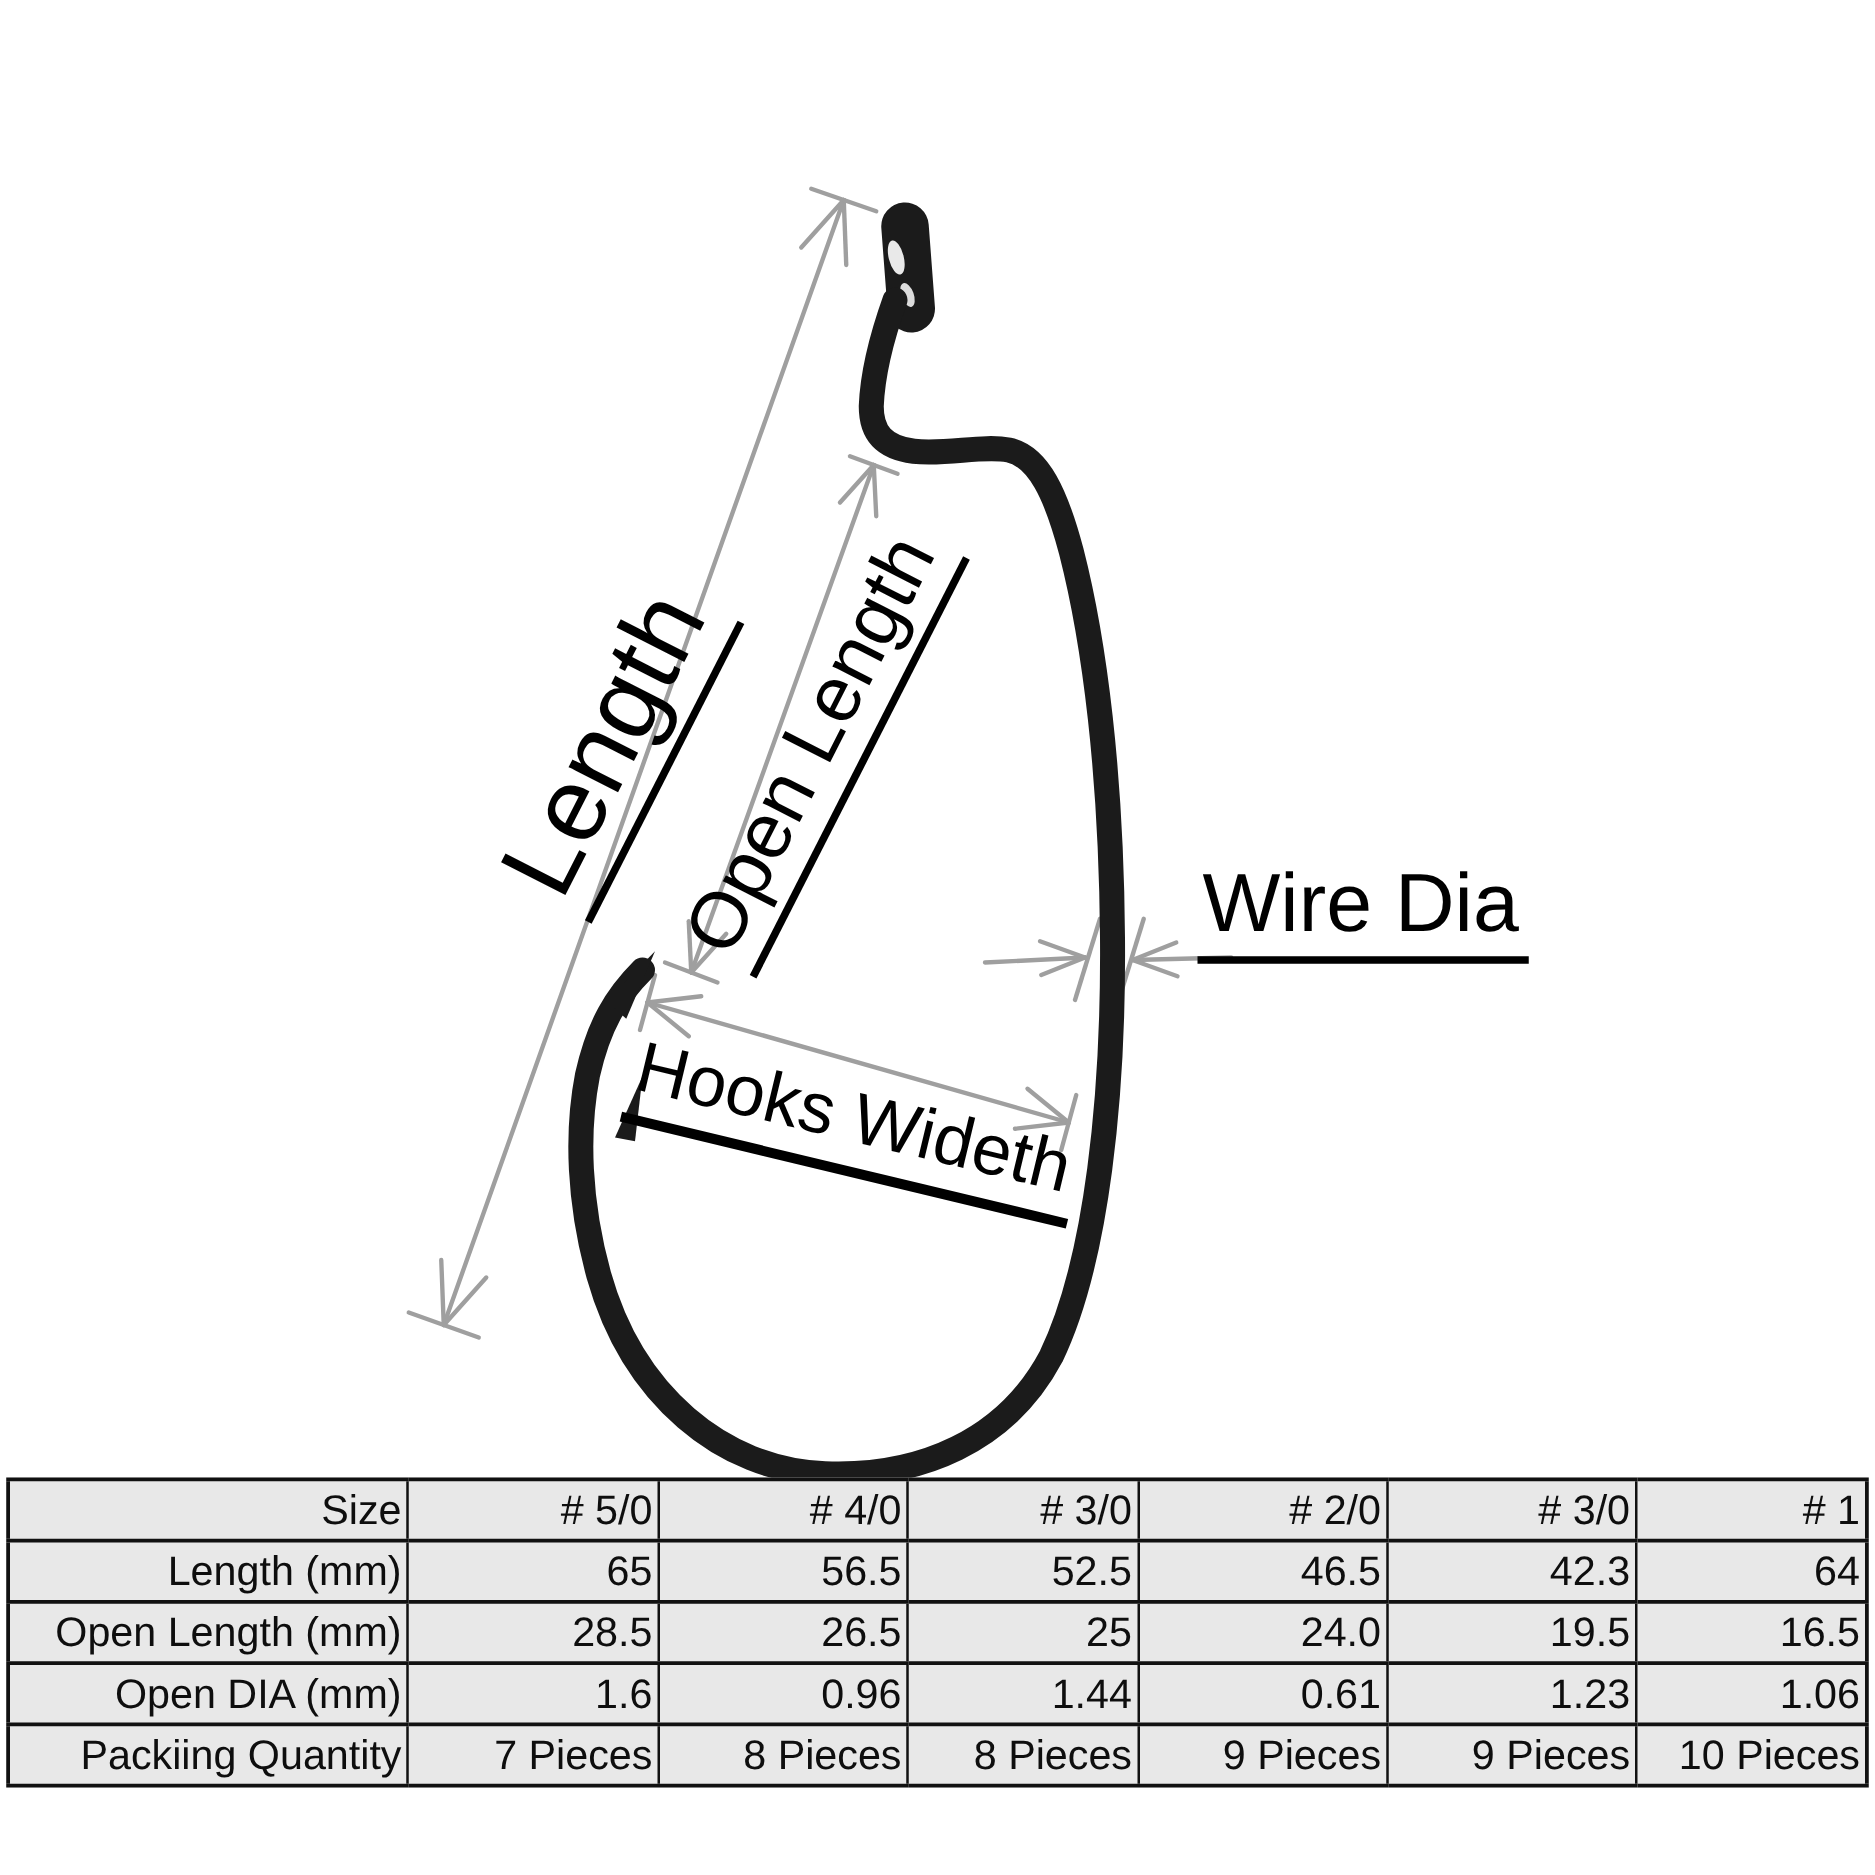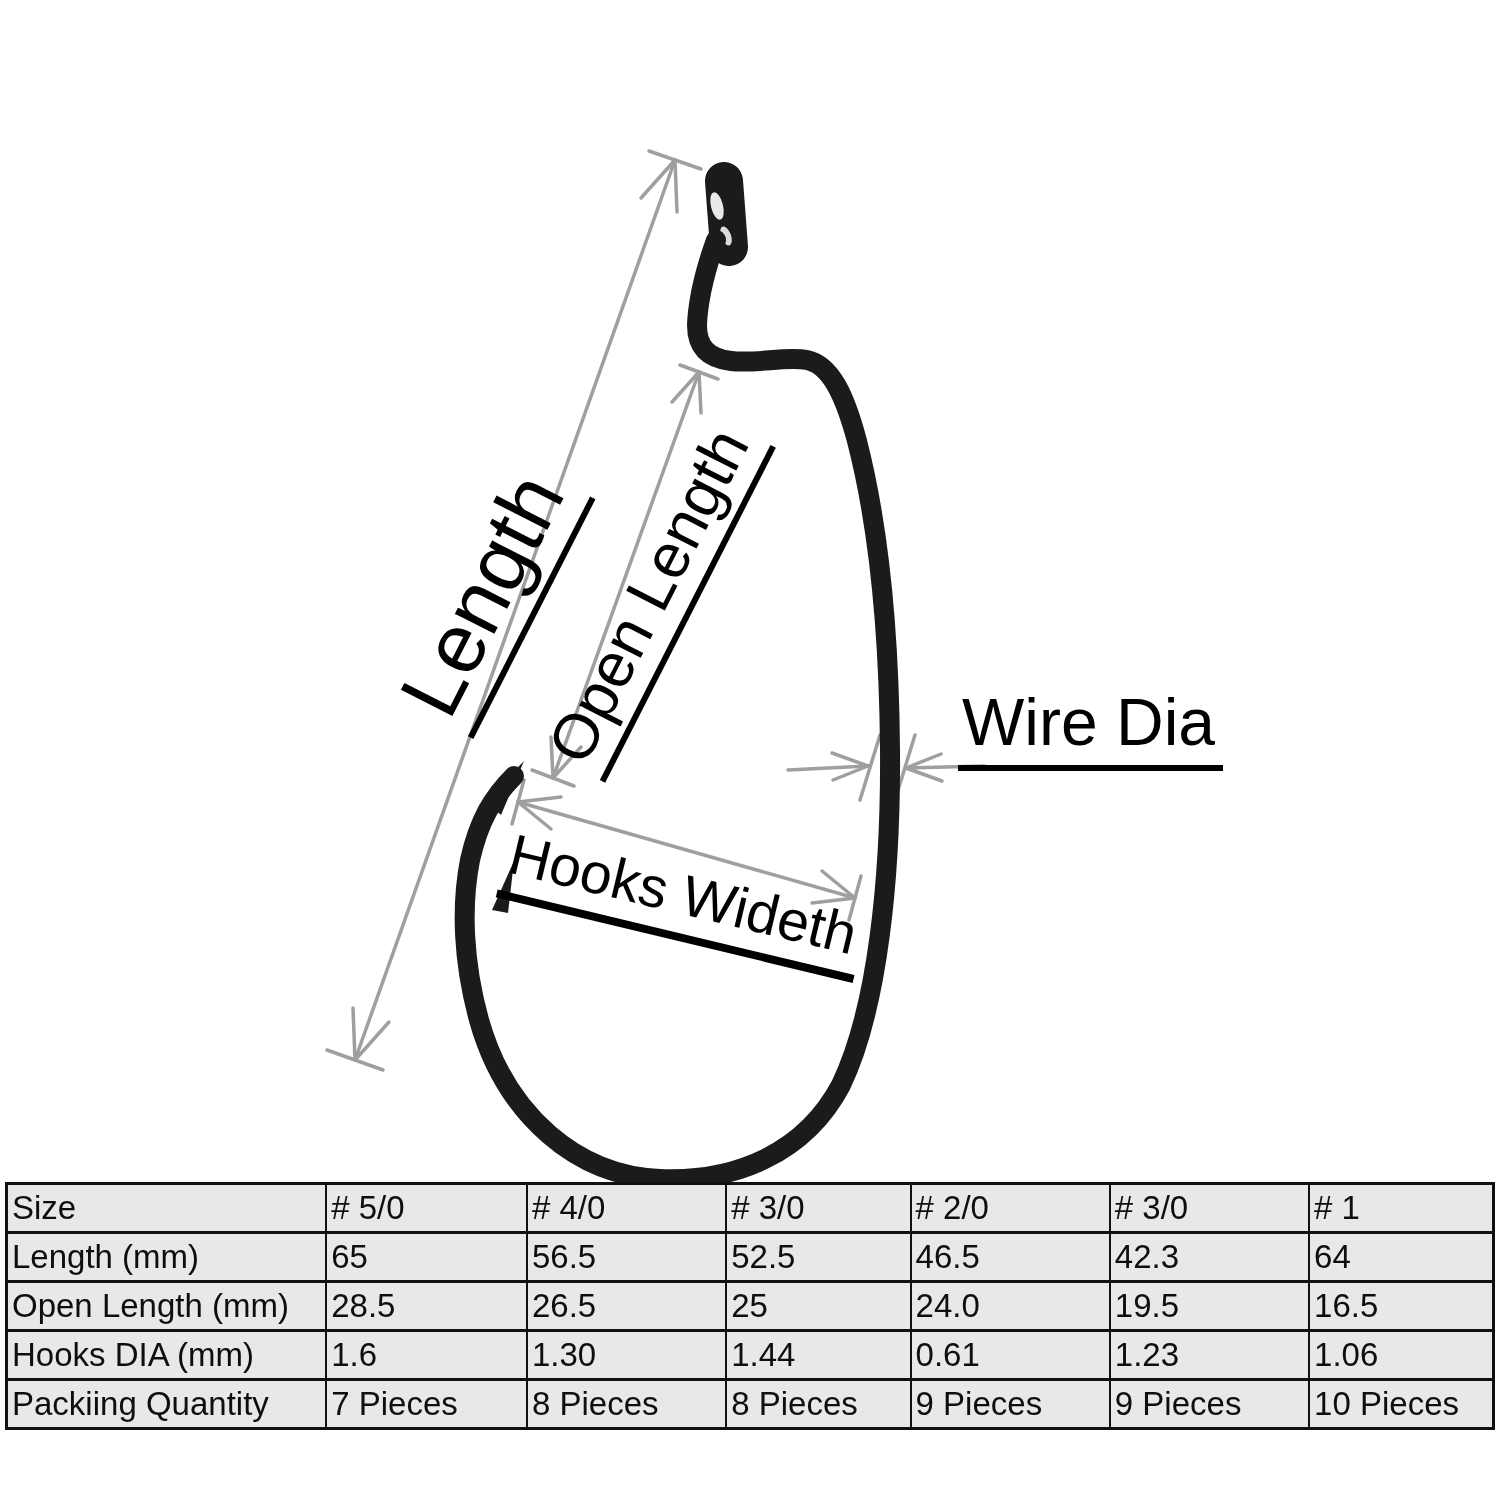--- a/index.html
+++ b/index.html
@@ -31,21 +31,21 @@
     width:100%;border-collapse:collapse;table-layout:fixed;
     background:var(--cell-bg,#e8e8e8);
     border:3px solid var(--tbl-border,#111);
     font-size:33px;color:#0e0e0e;
   }
   table.spec td,table.spec th{
     border-left:2px solid var(--tbl-border,#111);
     border-right:2px solid var(--tbl-border,#111);
     border-top:3px solid var(--tbl-border,#111);
     border-bottom:3px solid var(--tbl-border,#111);
-    text-align:left;vertical-align:middle;
+    text-align:right;vertical-align:middle;
     height:46px;padding:0 4px;font-weight:400;
     overflow:hidden;white-space:nowrap;
   }
 </style>
 </head>
 <body>
 
 <div class="stage">
 
   <svg width="1500" height="1500" viewBox="0 0 1500 1500">
@@ -175,23 +175,23 @@
           <tr>
             <td>Open Length (mm)</td>
             <td>28.5</td>
             <td>26.5</td>
             <td>25</td>
             <td>24.0</td>
             <td>19.5</td>
             <td>16.5</td>
           </tr>
           <tr>
-            <td>Hooks DIA (mm)</td>
+            <td>Open DIA (mm)</td>
             <td>1.6</td>
-            <td>1.30</td>
+            <td>0.96</td>
             <td>1.44</td>
             <td>0.61</td>
             <td>1.23</td>
             <td>1.06</td>
           </tr>
           <tr>
             <td>Packiing Quantity</td>
             <td>7 Pieces</td>
             <td>8 Pieces</td>
             <td>8 Pieces</td>

